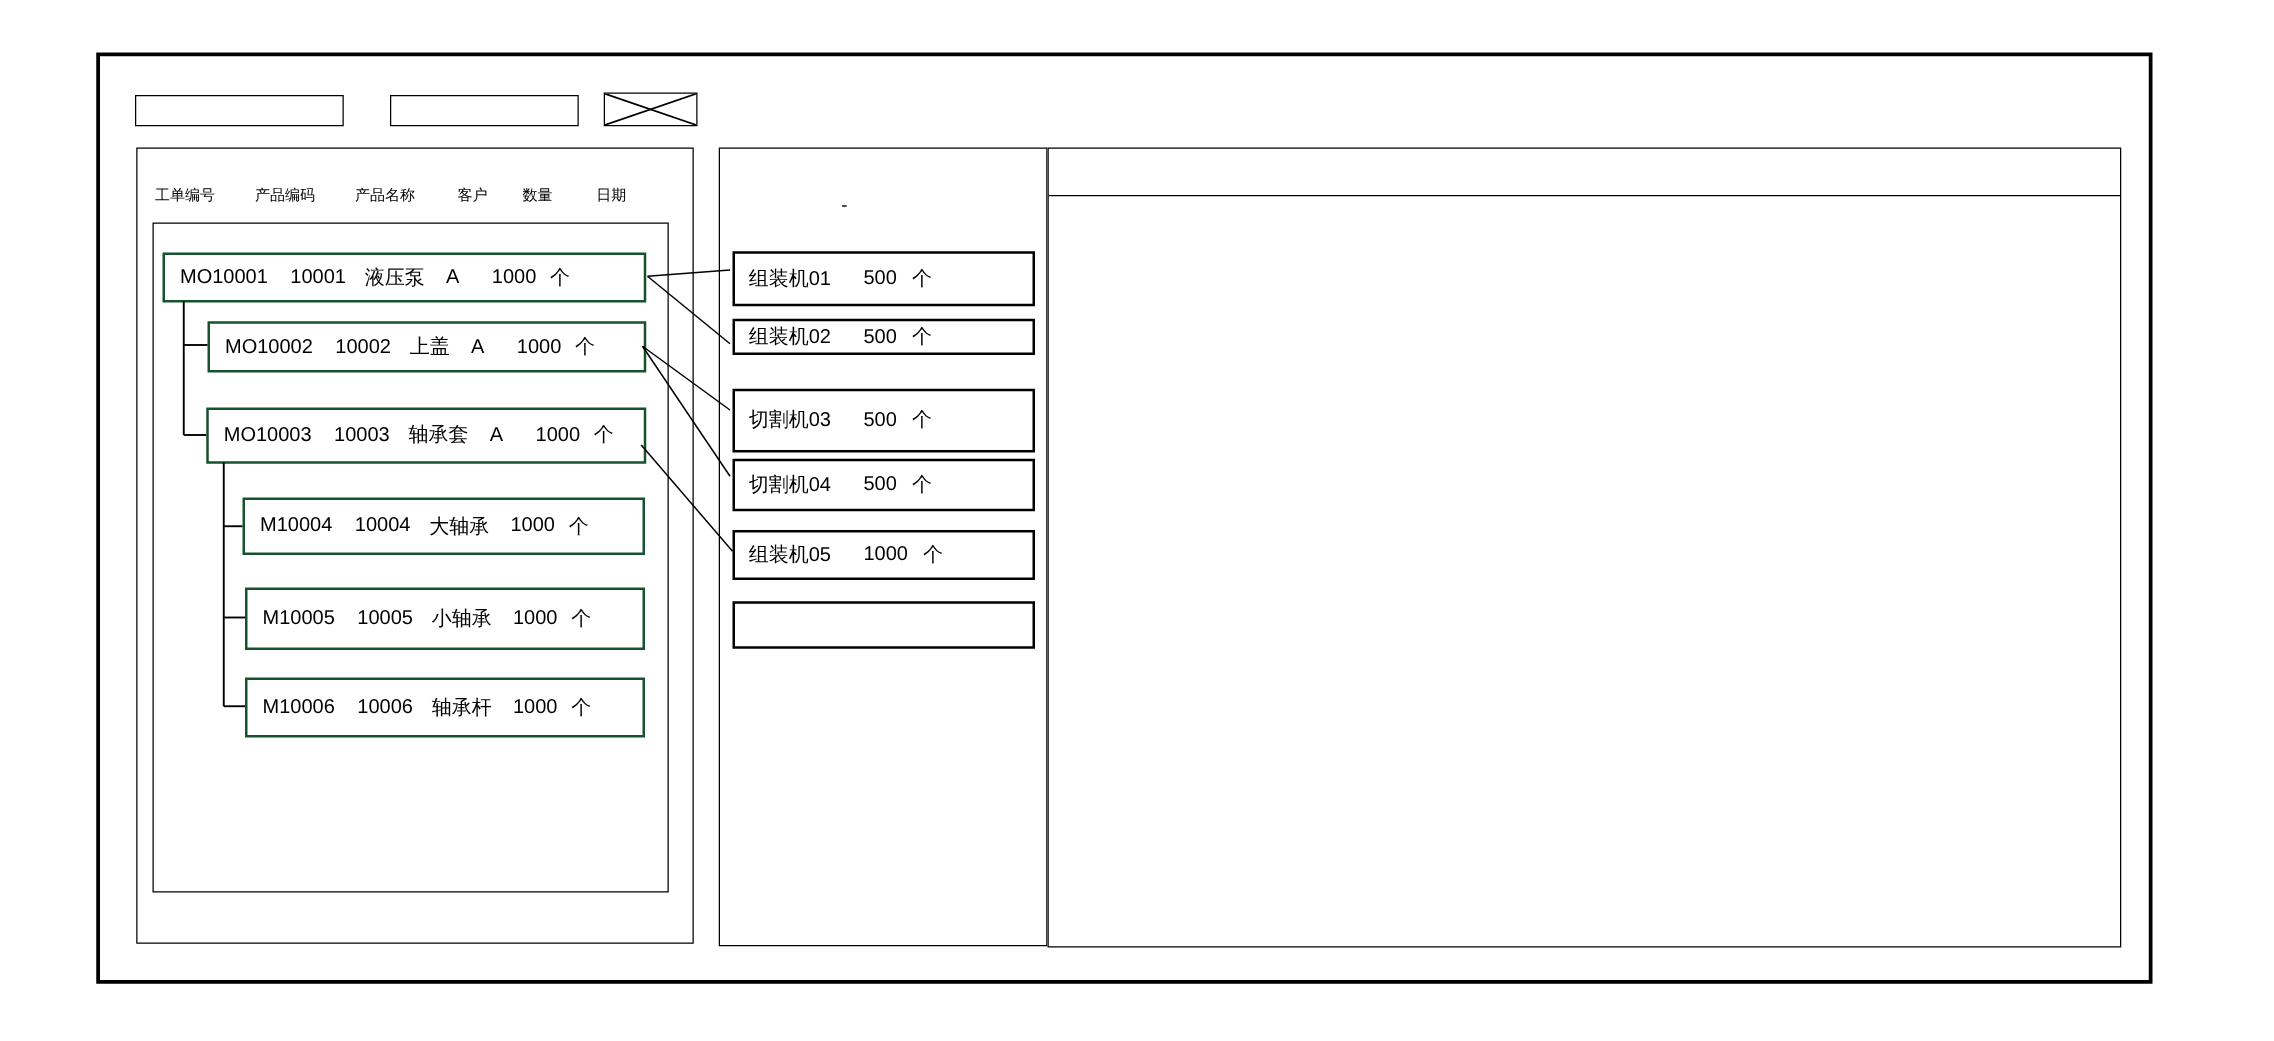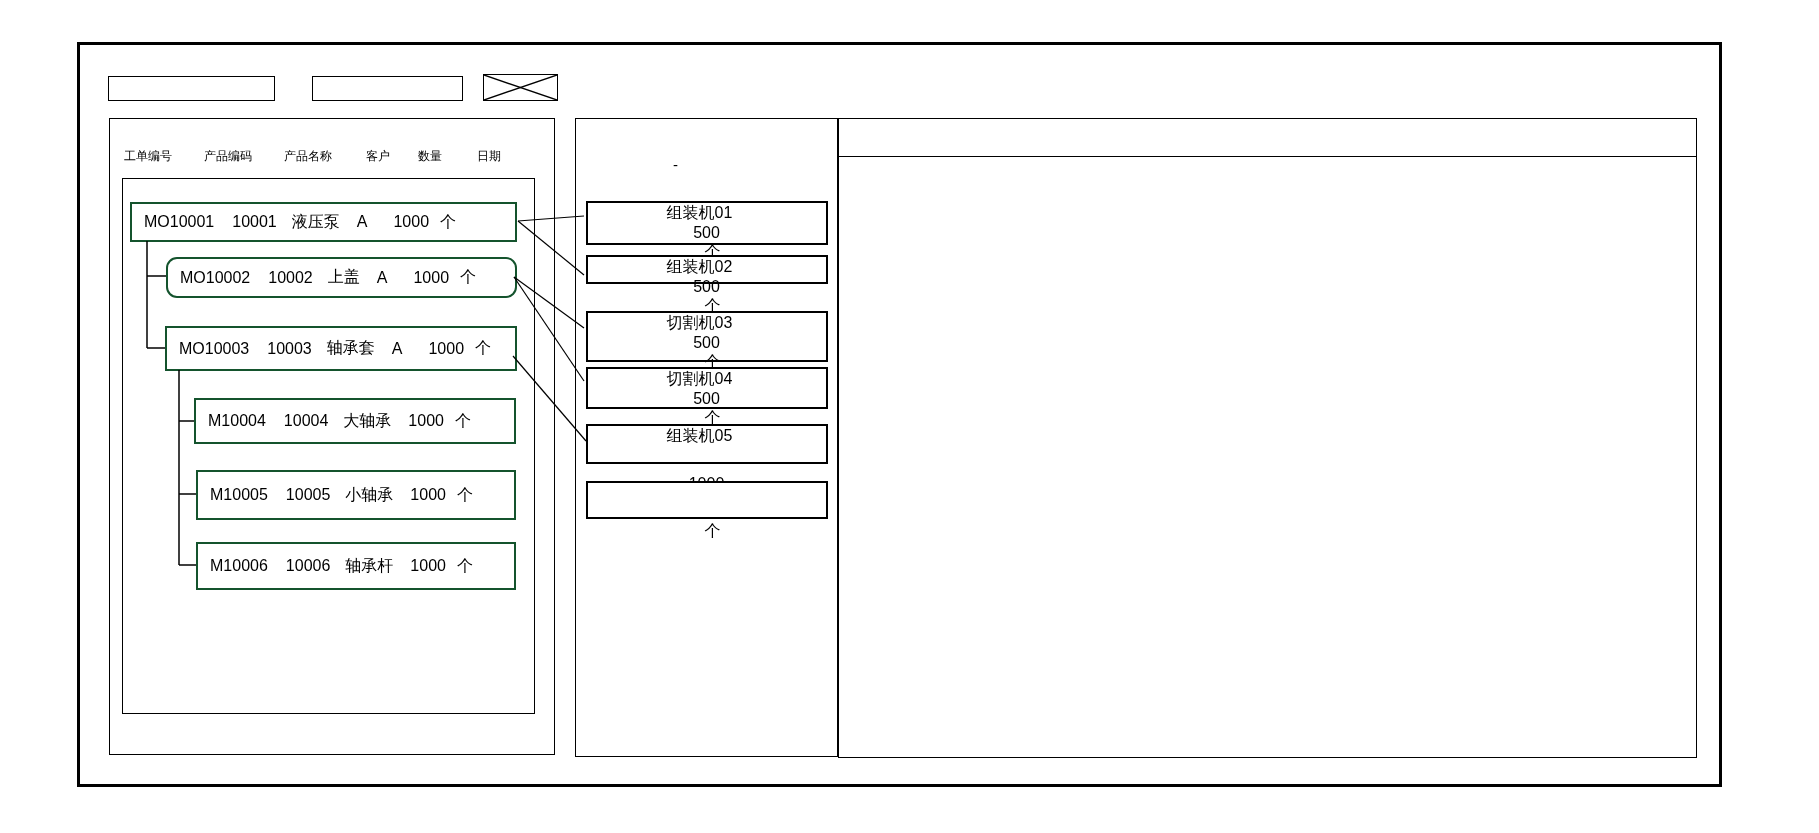--- a/index.html
+++ b/index.html
@@ -45,42 +45,42 @@
   .tree-container {
     position: absolute; left: 12px; top: 59px; width: 413px; height: 536px;
     border: 1.5px solid #000;
   }
   .wo-row {
     position: absolute; border: 2px solid #14532d; background: #fff;
     display: flex; align-items: center; padding-left: 12px;
     font-size: 16px; white-space: nowrap; cursor: pointer;
   }
   .r1 { left: 20px; top: 83px;  width: 387px; height: 40px; }
-  .r2 { left: 56px; top: 138px; width: 351px; height: 41px; border-radius: 11px; }
+  .r2 { left: 56px; top: 138px; width: 351px; height: 41px; }
   .r3 { left: 55px; top: 207px; width: 352px; height: 45px; }
   .r4 { left: 84px; top: 279px; width: 322px; height: 46px; }
   .r5 { left: 86px; top: 351px; width: 320px; height: 50px; }
   .r6 { left: 86px; top: 423px; width: 320px; height: 48px; }
   .f-id   { margin-right: 18px; }
   .f-code { margin-right: 15px; }
   .f-name { margin-right: 17px; }
   .f-cust { margin-right: 26px; }
   .f-qty  { margin-right: 11px; }
 
   .machine-row {
     position: absolute; left: 10px; width: 242px;
     border: 2px solid #000; background: #fff;
     display: flex; align-items: center; padding-left: 11px;
-    font-size: 16px; white-space: nowrap; cursor: pointer; flex-direction: column;
+    font-size: 16px; white-space: nowrap; cursor: pointer;
   }
   .m1 { top: 82px;  height: 44px; }
   .m2 { top: 136px; height: 29px; }
   .m3 { top: 192px; height: 51px; }
   .m4 { top: 248px; height: 42px; }
-  .m5 { top: 305px; height: 40px; gap: 28px; }
+  .m5 { top: 305px; height: 40px; }
   .m6 { top: 362px; height: 38px; }
   .mf-name { margin-right: 26px; }
   .mf-qty  { margin-right: 12px; }
 
   .mid-mark {
     position: absolute; left: 97px; top: 38px;
     font-size: 15px; line-height: 16px;
   }
   .detail-divider {
     position: absolute; left: 0; top: 37px; width: 100%; height: 0;

